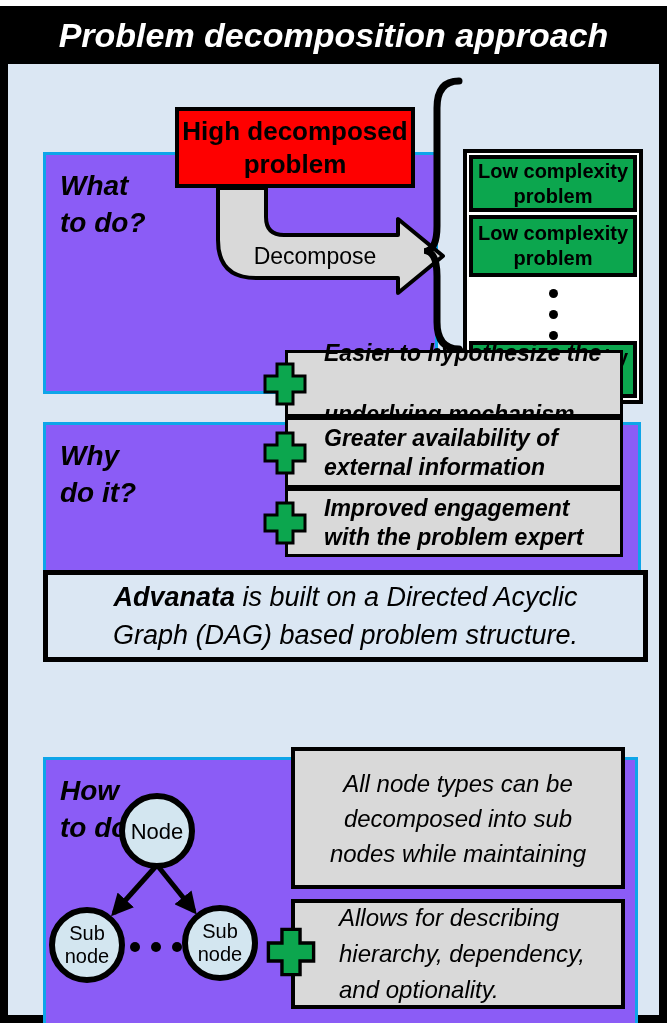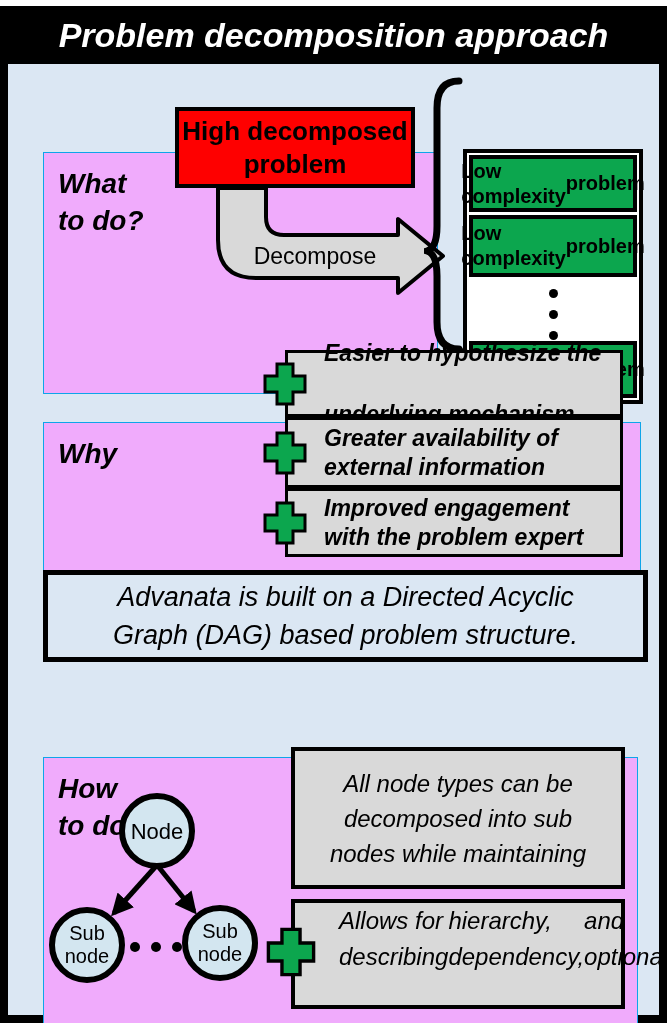--- a/index.html
+++ b/index.html
@@ -4,59 +4,59 @@
 <style>
   html,body{margin:0;padding:0;background:#000;}
   .page{position:relative;width:667px;height:1023px;background:#000;overflow:hidden;
         font-family:"Liberation Sans",sans-serif;color:#000;}
   .top-strip{position:absolute;left:0;top:0;width:667px;height:6px;background:#fff;}
   .title-band{position:absolute;left:0;top:6px;width:667px;height:58px;background:#000;
               display:flex;align-items:center;justify-content:center;}
   .title{color:#fff;font-size:34px;font-weight:bold;font-style:italic;white-space:nowrap;}
   .content{position:absolute;left:8px;top:64px;width:651px;height:951px;background:#dbe7f3;}
 
-  .panel{position:absolute;background:#f0abfc;border:1px solid #0ea5e9;box-sizing:border-box;}
+  .panel{position:absolute;background:#8b5cf6;border:3px solid #0ea5e9;box-sizing:border-box;}
   .section-label{position:absolute;font-size:28px;font-weight:bold;font-style:italic;
                  line-height:37px;white-space:nowrap;}
 
   
   .what-box{left:35px;top:88px;width:395px;height:242px;}
   .red-box{position:absolute;left:175px;top:107px;width:240px;height:81px;background:#fe0000;
            border:4px solid #000;box-sizing:border-box;display:flex;flex-direction:column;
            align-items:center;justify-content:center;font-size:26px;font-weight:bold;line-height:33px;}
   .decompose-label{position:absolute;left:235px;top:243px;width:160px;text-align:center;
                    font-size:23px;line-height:26px;}
   .green-container{position:absolute;left:455px;top:85px;width:180px;height:255px;background:#fff;
                    border:4px solid #000;box-sizing:border-box;}
   .green-box{position:absolute;left:2px;width:168px;background:#0ca64e;border:4px solid #000;
-             box-sizing:border-box;display:flex;flex-direction:row;align-items:center;
+             box-sizing:border-box;display:flex;flex-direction:column;align-items:center;
              justify-content:center;font-size:20px;font-weight:bold;line-height:25px;}
   .vdots{position:absolute;left:0;top:130px;width:172px;height:62px;display:flex;flex-direction:column;
          align-items:center;justify-content:center;gap:12px;}
   .vdots span{width:9px;height:9px;border-radius:50%;background:#000;display:block;}
 
   
   .why-box{left:35px;top:358px;width:598px;height:184px;}
   .benefit{position:absolute;left:277px;width:338px;background:#d9d9d9;border:3px solid #000;
            box-sizing:border-box;display:flex;flex-direction:column;justify-content:center;
            padding-left:36px;font-size:23px;font-weight:bold;font-style:italic;line-height:29px;}
   .plus{position:absolute;width:46px;height:46px;}
 
   
   .statement-box{position:absolute;left:35px;top:570px;width:605px;height:92px;background:#dbe7f3;
                  border:5px solid #000;box-sizing:border-box;display:flex;flex-direction:column;
                  align-items:center;justify-content:center;font-size:27px;font-style:italic;line-height:38px;}
-  .statement-box b{font-weight:normal;}
+  .statement-box b{font-weight:bold;}
 
   
   .how-box{left:35px;top:693px;width:595px;height:307px;}
   .note{position:absolute;left:283px;width:334px;background:#d9d9d9;border:4px solid #000;
         box-sizing:border-box;font-weight:normal;font-style:italic;font-size:24px;line-height:35px;}
   .note-a{top:683px;height:142px;display:flex;flex-direction:column;align-items:center;justify-content:center;text-align:center;}
-  .note-b{top:835px;height:110px;display:flex;flex-direction:row;justify-content:space-between;padding-left:44px;line-height:36px;}
+  .note-b{top:835px;height:110px;display:flex;flex-direction:column;justify-content:center;padding-left:44px;line-height:36px;}
   .abs{position:absolute;}
 </style>
 </head>
 <body>
 
 <div class="page">
   <div class="top-strip"></div>
 
   <div class="title-band">
     <div class="title">Problem decomposition approach</div>
@@ -101,20 +101,21 @@
       </div>
       <div class="green-box" style="top:188px;height:57px;">
         <div>Low complexity</div>
         <div>problem</div>
       </div>
     </div>
 
     <div class="panel why-box abs">
       <div class="section-label" style="left:14px;top:12px;">
         <div>Why</div>
+        <div>do it?</div>
       </div>
     </div>
 
     <div class="benefit abs" style="top:286px;height:67px;gap:32px;">
       <div>Easier to hypothesize the</div>
       <div>underlying mechanism</div>
     </div>
     <div class="benefit abs" style="top:353px;height:71px;">
       <div>Greater availability of</div>
       <div>external information</div>

